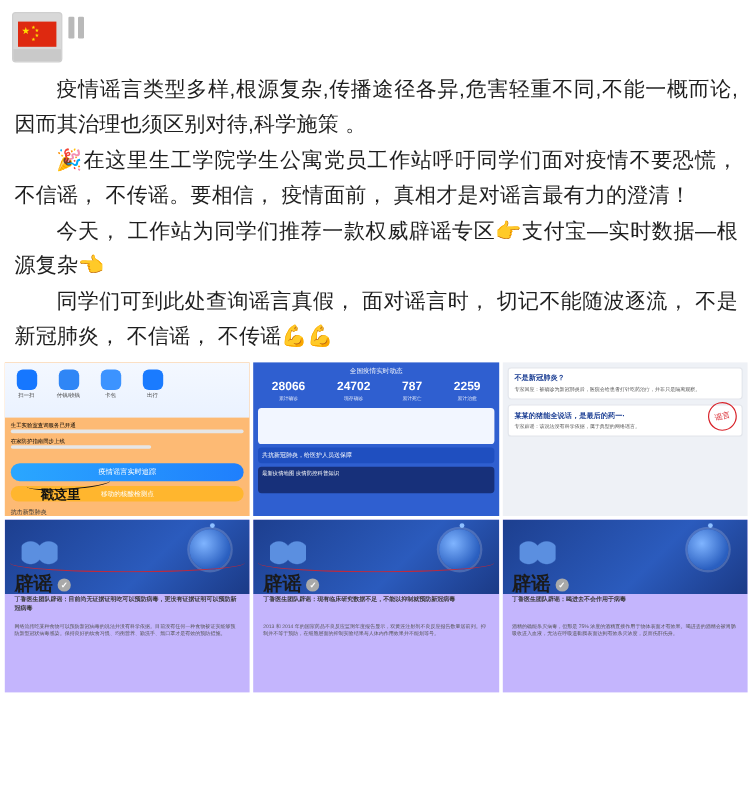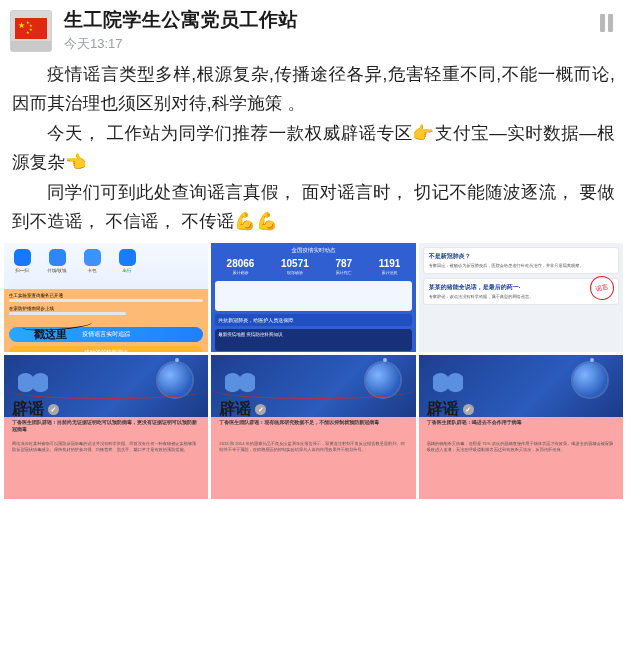--- a/index.html
+++ b/index.html
@@ -98,21 +98,21 @@
   .indent { text-indent: 2em; }
   
   .grid {
     display: grid;
     grid-template-columns: 1fr 1fr 1fr;
     gap: 3px;
     padding: 0 4px 4px 4px;
   }
   .cell {
     position: relative;
-    height: 109px;
+    height: 128px;
     overflow: hidden;
     background: #f1f1f1;
   }
   .cell.tall { height: 144px; }
   .tiny { font-size: 4.5px; line-height: 6px; }
   
   .c1 { background: #fdba74; }
   .c1 .top {
     height: 46px;
     background: linear-gradient(180deg,#f4f8ff 0%, #eaf2ff 100%);
@@ -164,21 +164,21 @@
   .c3 .q { font-size: 6px; color: #1c3f94; font-weight: bold; }
   .c3 .a { font-size: 4.2px; color: #555; line-height: 6px; margin-top: 2px; }
   .c3 .stamp {
     position: absolute; right: 4px; bottom: 4px;
     width: 24px; height: 24px; border-radius: 50%;
     border: 1.5px solid #d8232a; color: #d8232a;
     font-size: 6.5px; display: flex; align-items: center; justify-content: center;
     transform: rotate(-14deg);
   }
   
-  .pj { background: #fca5a5; position: relative; }
+  .pj { background: #c4b5fd; position: relative; }
   .pj .hero {
     height: 62px;
     background: linear-gradient(135deg,#1d3f8f 0%, #2b5bbd 60%, #1b3a86 100%);
     position: relative; overflow: hidden;
   }
   .pj .hero .virus {
     position: absolute; right: 16px; top: 8px;
     width: 34px; height: 34px; border-radius: 50%;
     background: radial-gradient(circle at 35% 35%, #7fb4ff, #2a5fc0 70%);
     box-shadow: 0 0 0 2px rgba(255,255,255,.18);
@@ -237,34 +237,31 @@
     <div class="avatar">
       <div class="flag">
         <span class="star-big">★</span>
         <span class="star-s" style="left:11px;top:3px;">★</span>
         <span class="star-s" style="left:14px;top:6px;">★</span>
         <span class="star-s" style="left:14px;top:10px;">★</span>
         <span class="star-s" style="left:11px;top:13px;">★</span>
       </div>
       <div class="gray-bottom"></div>
     </div>
-    <div class="head-text">
-      <div class="title">生工院学生公寓党员工作站</div>
-      <div class="timestamp">今天13:17</div>
-    </div>
     <div class="pause-btn">
         <i></i>
         <i></i>
       </div>
   </div>
 
   <div class="article">
     <p class="indent">疫情谣言类型多样,根源复杂,传播途径各异,危害轻重不同,不能一概而论,因而其治理也须区别对待,科学施策 。</p>
+    <p class="indent">🎉在这里生工学院学生公寓党员工作站呼吁同学们面对疫情不要恐慌， 不信谣， 不传谣。要相信， 疫情面前， 真相才是对谣言最有力的澄清！</p>
     <p class="indent">今天， 工作站为同学们推荐一款权威辟谣专区👉支付宝—实时数据—根源复杂👈</p>
-    <p class="indent">同学们可到此处查询谣言真假， 面对谣言时， 切记不能随波逐流， 要做到不造谣， 不信谣， 不传谣💪💪</p>
+    <p class="indent">同学们可到此处查询谣言真假， 面对谣言时， 切记不能随波逐流， 不是新冠肺炎， 不信谣， 不传谣💪💪</p>
   </div>
 
   <div class="grid">
 
     <div class="cell c1">
       <div class="top">
         <div class="icons">
           <div class="ic">
             <div class="dot"></div>
             <div class="lbl">扫一扫</div>
@@ -297,29 +294,29 @@
     </div>
 
     <div class="cell c2">
       <div class="hd">全国疫情实时动态</div>
       <div class="nums">
         <div class="num">
           <div class="v">28066</div>
           <div class="k">累计确诊</div>
         </div>
         <div class="num">
-          <div class="v">10571</div>
+          <div class="v">24702</div>
           <div class="k">现存确诊</div>
         </div>
         <div class="num">
           <div class="v">787</div>
           <div class="k">累计死亡</div>
         </div>
         <div class="num">
-          <div class="v">1191</div>
+          <div class="v">2259</div>
           <div class="k">累计治愈</div>
         </div>
       </div>
       <div class="panel"></div>
       <div class="red">
         <div class="t">共抗新冠肺炎，给医护人员送保障</div>
       </div>
       <div class="blk">最新疫情地图     疫情防控科普知识</div>
     </div>
 

